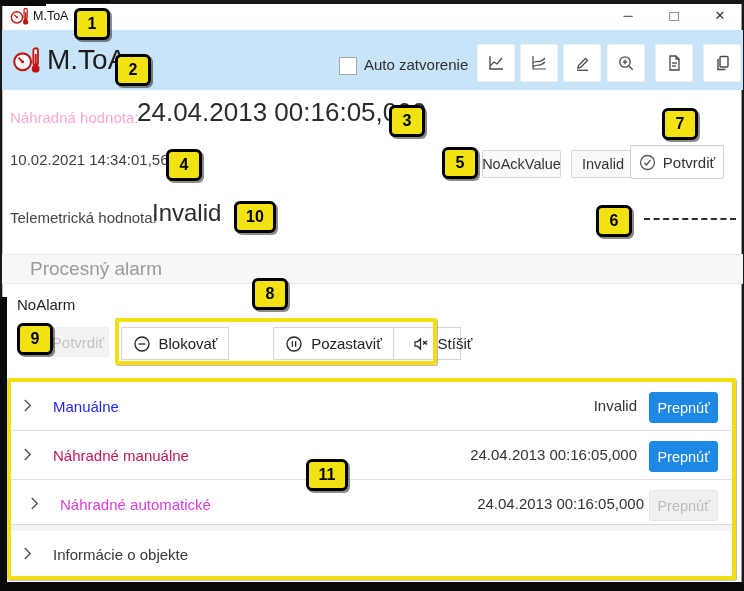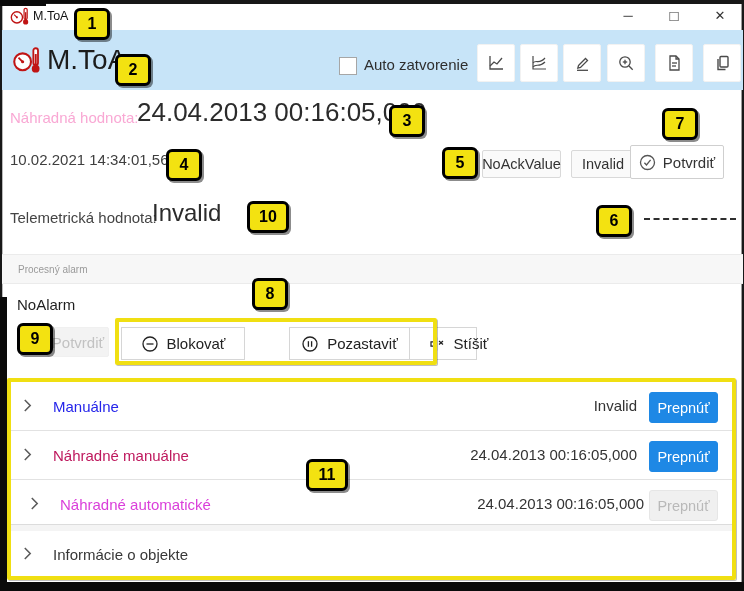--- a/index.html
+++ b/index.html
@@ -29,21 +29,21 @@
        background:#fafafa; border:1px solid #d9d9d9; border-radius:2px; font-size:14.5px; color:#333; z-index:2; cursor:pointer;}
   .btn-noack{left:482px; top:150px; width:79px; height:28px;}
   .btn-default{left:571px; top:150px; width:64px; height:28px;}
   .btn-confirm{left:630px; top:145px; width:94px; height:34px; background:#fff; border-color:#cfcfcf; font-size:15px;}
   .tel-label{left:10px; top:209px; font-size:15px; color:#444; z-index:2;}
   .tel-value{left:152px; top:199px; font-size:24px; color:#2b2b2b; z-index:2;}
   .dashes{position:absolute; left:644px; top:218px; width:92px; border-top:2px dashed #2e2e2e; z-index:2;}
   
   .alarm-bar{position:absolute; left:2px; top:254px; width:741px; height:30px; background:#f7f7f7;
              border-top:1px solid #ebebeb; border-bottom:1px solid #ebebeb; box-sizing:border-box; z-index:2;
-             display:flex; align-items:center; padding-left:16px; font-size:10px; color:#9a9a9a;}
+             display:flex; align-items:center; padding-left:28px; font-size:19px; color:#9a9a9a;}
   .noalarm{left:17px; top:296px; font-size:15px; color:#1f1f1f; z-index:2;}
   .btn-confirm-dis{left:47px; top:327px; width:62px; height:30px; background:#f3f3f3; border:1px solid #f0f0f0; color:#c2c2c2; font-size:15px; cursor:default;}
   .grp-btn{height:33px; background:#fff; border:1px solid #d6d6d6; display:flex; align-items:center; justify-content:center; gap:8px;
            font-size:15px; color:#222; box-sizing:border-box; cursor:pointer;}
   .grp{position:absolute; left:121px; top:327px; display:flex; z-index:2;}
   .grp .grp-btn + .grp-btn{margin-left:-1px;}
   
   .sec-label{font-size:15px; position:absolute; left:42px; top:16px;}
   .sec-row{position:absolute; left:11px; width:722px; height:48px; z-index:2; cursor:pointer; background:#fff;}
   .sep{position:absolute; left:11px; width:722px; border-top:1px solid #e2e2e2; z-index:3;}
@@ -181,21 +181,21 @@
 
   <div class="alarm-bar">
     <span>Procesný alarm</span>
   </div>
   <span class="abs noalarm">NoAlarm</span>
 
   <div class="btn btn-confirm-dis">
     <span>Potvrdiť</span>
   </div>
   <div class="grp">
-    <div class="grp-btn" style="width:124px;">
+    <div class="grp-btn" style="width:108px;">
       <span>
           <svg width="18" height="18" viewBox="0 0 18 18" fill="none" stroke="#222" stroke-width="1.3">
         <circle cx="9" cy="9" r="7"></circle>
             <line x1="5.5" y1="9" x2="12.5" y2="9"></line>
           </svg>
         </span>
       <span>Blokovať</span>
     </div>
     <div class="grp-btn" style="width:121px;margin-left:44px;">
       <span>
@@ -280,16 +280,16 @@
 
   <div class="ann" style="left:74px;  top:8px;">1</div>
   <div class="ann" style="left:115px; top:54px;">2</div>
   <div class="ann" style="left:389px; top:105px;">3</div>
   <div class="ann" style="left:166px; top:149px;">4</div>
   <div class="ann" style="left:442px; top:147px;">5</div>
   <div class="ann" style="left:596px; top:205px;">6</div>
   <div class="ann" style="left:662px; top:108px;">7</div>
   <div class="ann" style="left:252px; top:278px;">8</div>
   <div class="ann" style="left:17px;  top:323px;">9</div>
-  <div class="ann ann-wide" style="left:247px; top:201px;">10</div>
+  <div class="ann ann-wide" style="left:234px; top:201px;">10</div>
   <div class="ann ann-wide" style="left:306px; top:459px;">11</div>
 
 </div>
 
 </body></html>

